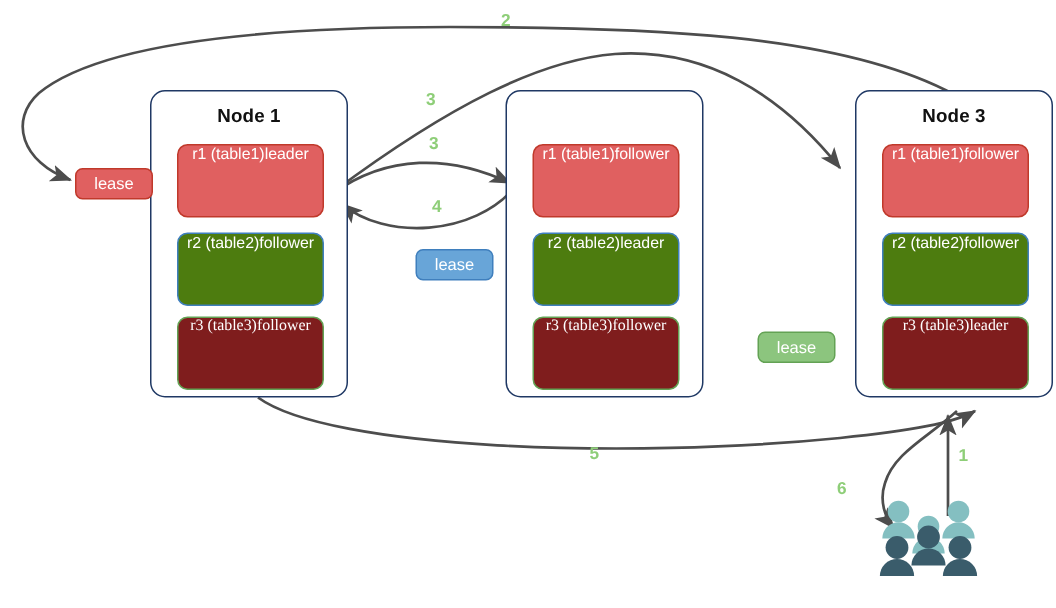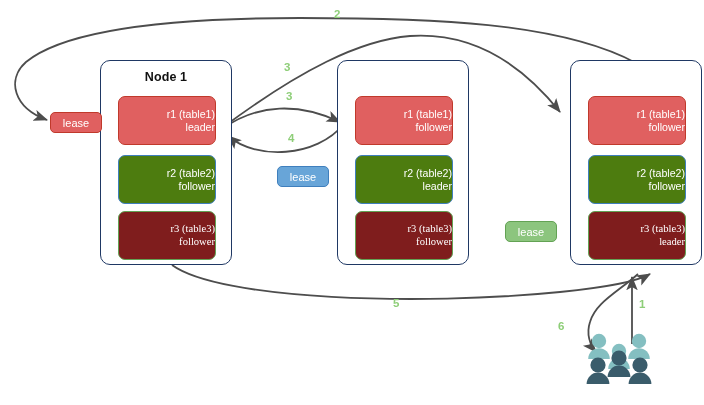--- a/index.html
+++ b/index.html
@@ -43,22 +43,22 @@
 
   
   .replica{
     position:absolute;
     box-sizing:border-box;
     left:17px;
     width:98px;
     height:49px;
     border-radius:7px;
     display:flex;
-    flex-direction:column;
-    align-items:flex-end;
+    flex-direction:row;
+    align-items:flex-start;
     justify-content:center;
     line-height:1.18;
     font-size:10.6px;
     color:#ffffff;
     text-align:center;
   }
   .replica .l2{display:block;}
   .rep-red   {background:#e06060;border:1.3px solid #c0392b;}
   .rep-blue  {background:#4d7c0f;border:1.3px solid #3f7fbd;}
   .rep-green {background:#7f1d1d;border:1.3px solid #63a254;font-family:Liberation Serif, serif;}
@@ -173,20 +173,21 @@
       <span>r2 (table2)</span>
       <span class="l2">leader</span>
     </div>
     <div class="replica rep-green" style="top:150px;">
       <span>r3 (table3)</span>
       <span class="l2">follower</span>
     </div>
   </div>
 
   <div class="node" style="left:570px;top:60px;width:132px;height:205px;">
+    <div class="node-title">Node 3</div>
 
     <div class="replica rep-red" style="top:35px;">
       <span>r1 (table1)</span>
       <span class="l2">follower</span>
     </div>
     <div class="replica rep-blue" style="top:94px;">
       <span>r2 (table2)</span>
       <span class="l2">follower</span>
     </div>
     <div class="replica rep-green" style="top:150px;">

